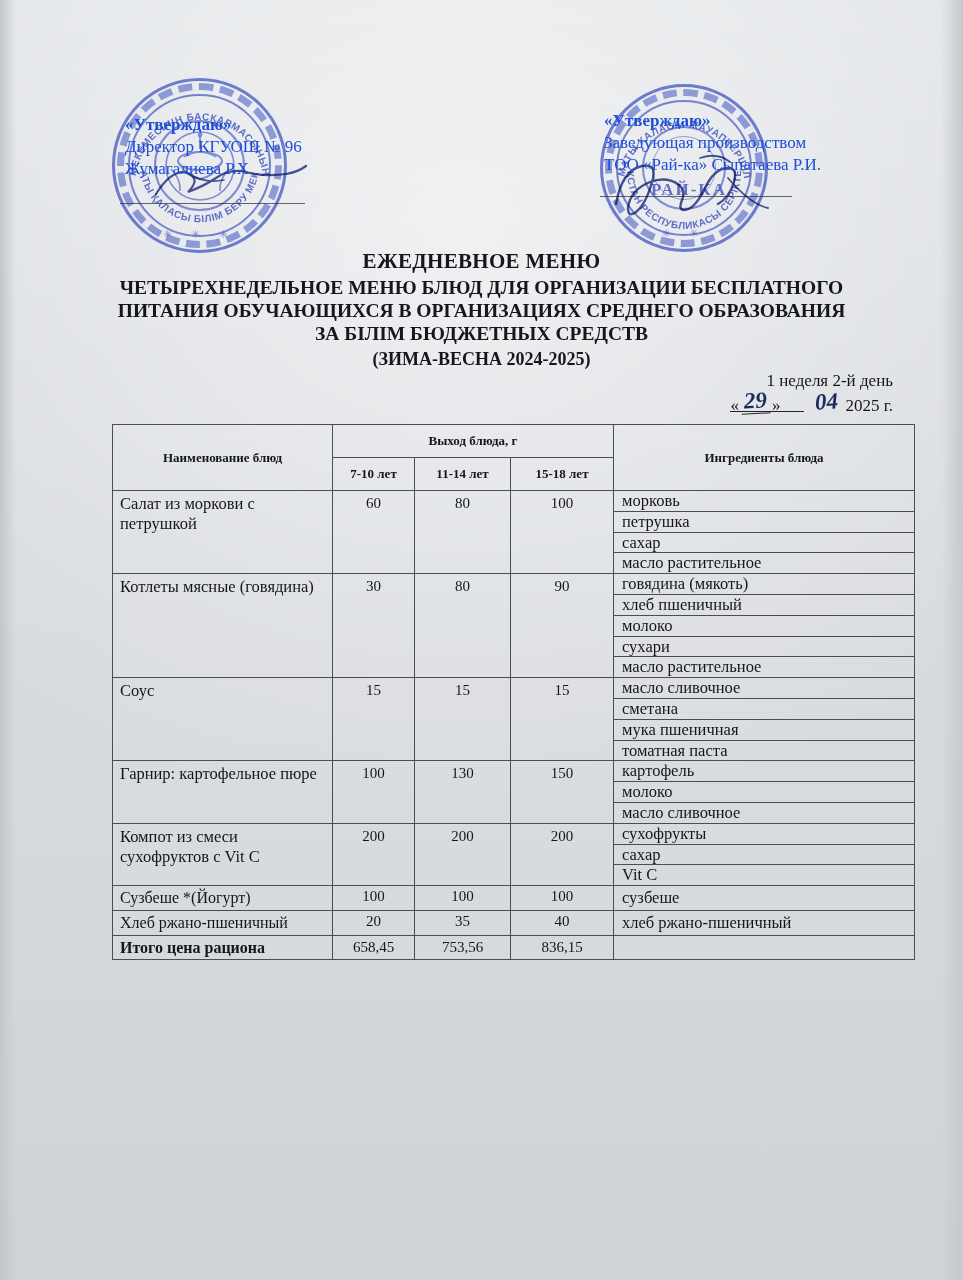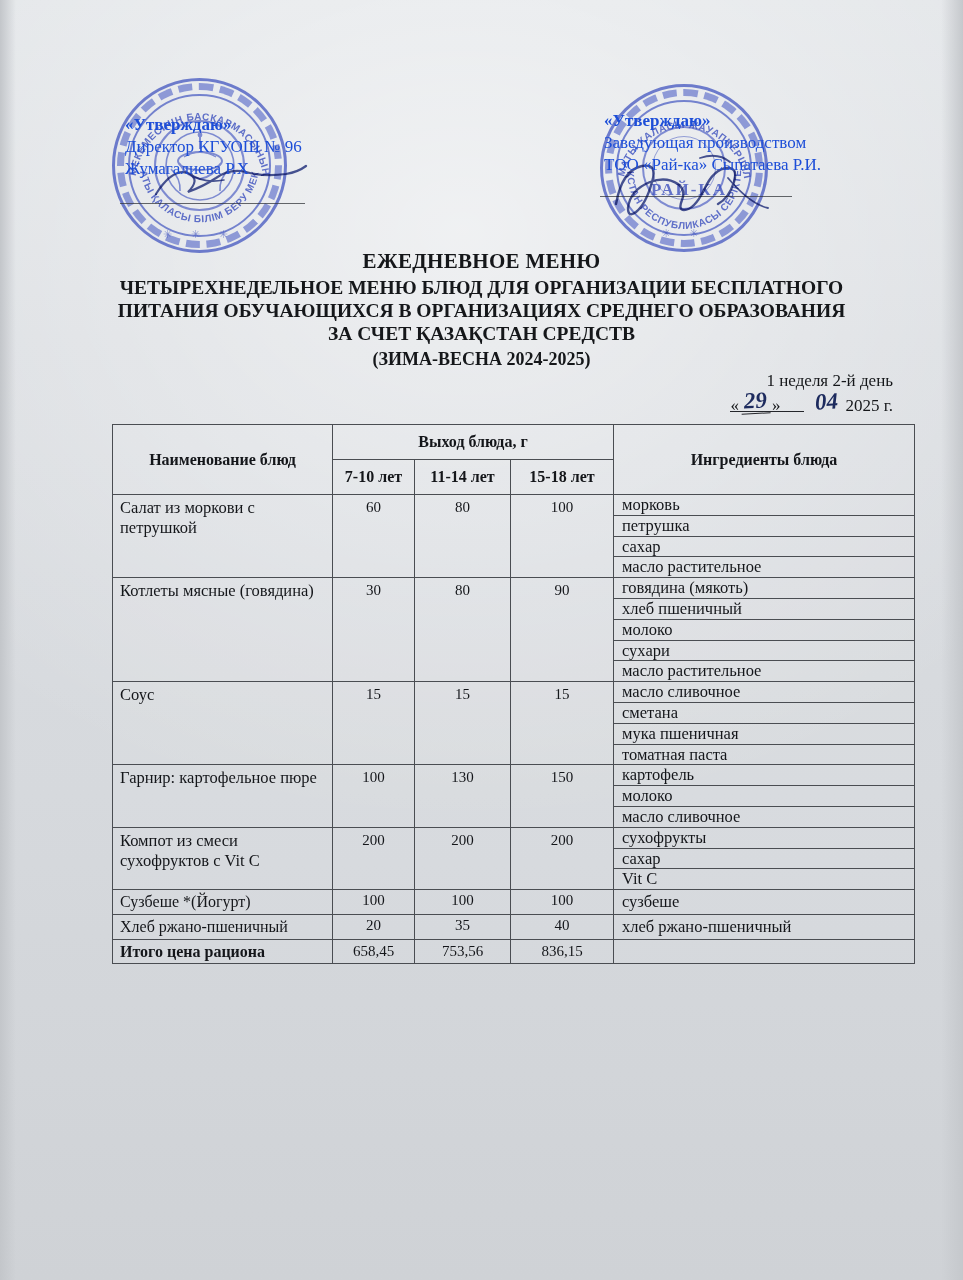--- a/index.html
+++ b/index.html
@@ -254,21 +254,21 @@
   .menu-table th, .menu-table td {
     border: 1.2px solid #4a4d52;
     padding: 3px 7px;
     vertical-align: top;
     color: #14161a;
   }
   .menu-table thead th {
     text-align: center;
     vertical-align: middle;
     font-weight: bold;
-    font-size: 16px;
+    font-size: 13px;
     padding: 8px 6px;
   }
   col.c-name  { width: 220px; }
   col.c-a1    { width: 82px; }
   col.c-a2    { width: 96px; }
   col.c-a3    { width: 103px; }
   col.c-ingr  { width: 301px; }
 
   td.dish {
     font-size: 16.5px;
@@ -374,21 +374,21 @@
     <div class="kw">«Утверждаю»</div>
     <div>Заведующая производством</div>
     <div>ТОО «Рай-ка» Сыпатаева Р.И.</div>
   </div>
 
   <div class="title-block">
     <div class="title-main">ЕЖЕДНЕВНОЕ МЕНЮ</div>
     <div class="title-sub">
       <div>ЧЕТЫРЕХНЕДЕЛЬНОЕ МЕНЮ БЛЮД ДЛЯ ОРГАНИЗАЦИИ БЕСПЛАТНОГО</div>
       <div>ПИТАНИЯ ОБУЧАЮЩИХСЯ В ОРГАНИЗАЦИЯХ СРЕДНЕГО ОБРАЗОВАНИЯ</div>
-      <div>ЗА СЧЕТ ҚАЗАҚСТАН СРЕДСТВ</div>
+      <div>ЗА БІЛІМ БЮДЖЕТНЫХ СРЕДСТВ</div>
     </div>
     <div class="title-season">(ЗИМА-ВЕСНА 2024-2025)</div>
   </div>
 
   <div class="meta-row">
     <div class="meta-week">1 неделя 2-й день</div>
     <div class="date-line">
       <span class="q">«</span>
       <span class="hand">29</span>
       <span class="q">»</span>

